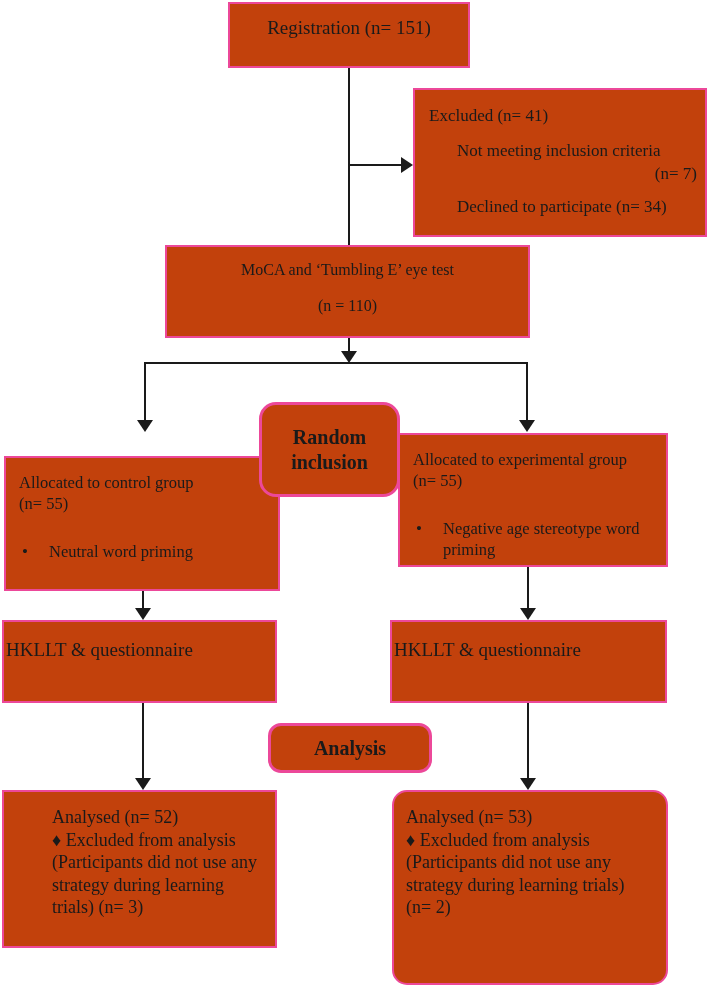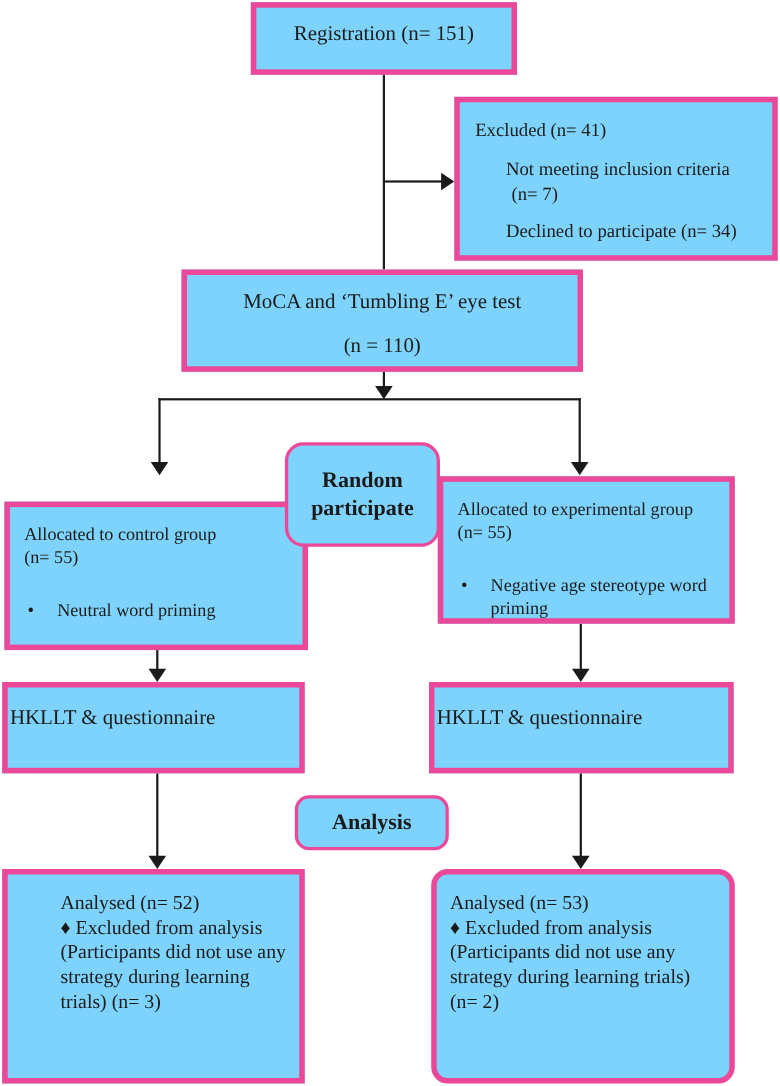--- a/index.html
+++ b/index.html
@@ -8,22 +8,22 @@
     width: 709px;
     height: 987px;
     background: #ffffff;
     font-family: "Liberation Serif", serif;
     color: #1a1a1a;
     overflow: hidden;
   }
   .box {
     position: absolute;
     box-sizing: border-box;
-    border: 5px solid #ec4899;
-    background: #7dd3fc;
+    border: 2px solid #ec4899;
+    background: #c2410c;
     z-index: 1;
   }
   .rounded {
     border-radius: 17px;
     border-width: 3px;
     z-index: 3;
     font-weight: bold;
     text-align: center;
   }
   .line {
@@ -48,46 +48,46 @@
     z-index: 0;
   }
   .nowrap { white-space: nowrap; }
 
   #registration { left: 228px; top: 2px; width: 242px; height: 66px;
     font-size: 19px; text-align: center; padding-top: 13px; }
 
   #excluded { left: 413px; top: 88px; width: 294px; height: 149px;
     font-size: 17px; padding: 15px 8px 0 14px; line-height: 22px; }
   .excl-reason1 { margin: 13px 0 0 28px; }
-  .excl-reason1n { margin: 1px 0 0 33px; }
+  .excl-reason1n { margin: 1px 0 0 33px; text-align: right; }
   .excl-reason2 { margin: 11px 0 0 28px; }
 
   #screening { left: 165px; top: 245px; width: 365px; height: 93px;
-    font-size: 19px; text-align: center; padding-top: 14px; }
+    font-size: 16px; text-align: center; padding-top: 14px; }
   .screen-line2 { margin-top: 18px; }
 
   #random { left: 259px; top: 402px; width: 141px; height: 95px;
     font-size: 20px; line-height: 25px; padding-top: 20px; text-align: center; }
 
   .alloc { font-size: 16.5px; line-height: 21px; padding: 14px 8px 0 13px; }
   #alloc-control { left: 4px; top: 456px; width: 276px; height: 135px; }
   #alloc-exp { left: 398px; top: 433px; width: 270px; height: 134px; }
   .bullet-row { display: flex; margin-top: 27px; }
   .bullet-glyph { width: 27px; flex: 0 0 27px; font-size: 17px; padding-left: 3px; }
   .bullet-text { flex: 1; }
 
   .hkllt { font-size: 19px; padding: 17px 8px 0 2px; }
   #hkllt-left { left: 2px; top: 620px; width: 275px; height: 83px; }
   #hkllt-right { left: 390px; top: 620px; width: 277px; height: 83px; }
 
-  #analysis { left: 268px; top: 723px; width: 140px; height: 50px;
+  #analysis { left: 268px; top: 723px; width: 164px; height: 50px;
     font-size: 20px; padding-top: 11px; border-radius: 13px; }
 
   .analysed { font-size: 18px; line-height: 22.5px; padding: 14px 6px 0 12px; }
-  #analysed-left { left: 2px; top: 790px; width: 275px; height: 195px; padding-left: 48px; }
+  #analysed-left { left: 2px; top: 790px; width: 275px; height: 158px; padding-left: 48px; }
   #analysed-right { left: 392px; top: 790px; width: 276px; height: 195px; border-radius: 15px; }
 </style>
 </head>
 <body>
 
 <div class="canvas">
 
   <div class="line" style="left:348px; top:68px; width:2px; height:177px;"></div>
   <div class="line" style="left:349px; top:164px; width:53px; height:2px;"></div>
   <div class="arrow-right" style="left:401px; top:157px;"></div>
@@ -122,21 +122,21 @@
     <div class="excl-reason2 nowrap">Declined to participate (n= 34)</div>
   </div>
 
   <div class="box" id="screening">
     <div class="nowrap">MoCA and ‘Tumbling E’ eye test</div>
     <div class="screen-line2 nowrap">(n = 110)</div>
   </div>
 
   <div class="box rounded" id="random">
     <div>Random</div>
-    <div>participate</div>
+    <div>inclusion</div>
   </div>
 
   <div class="box alloc" id="alloc-control">
     <div class="nowrap">Allocated to control group</div>
     <div class="nowrap">(n= 55)</div>
     <div class="bullet-row">
       <span class="bullet-glyph">•</span>
       <span class="bullet-text nowrap">Neutral word priming</span>
     </div>
   </div>

